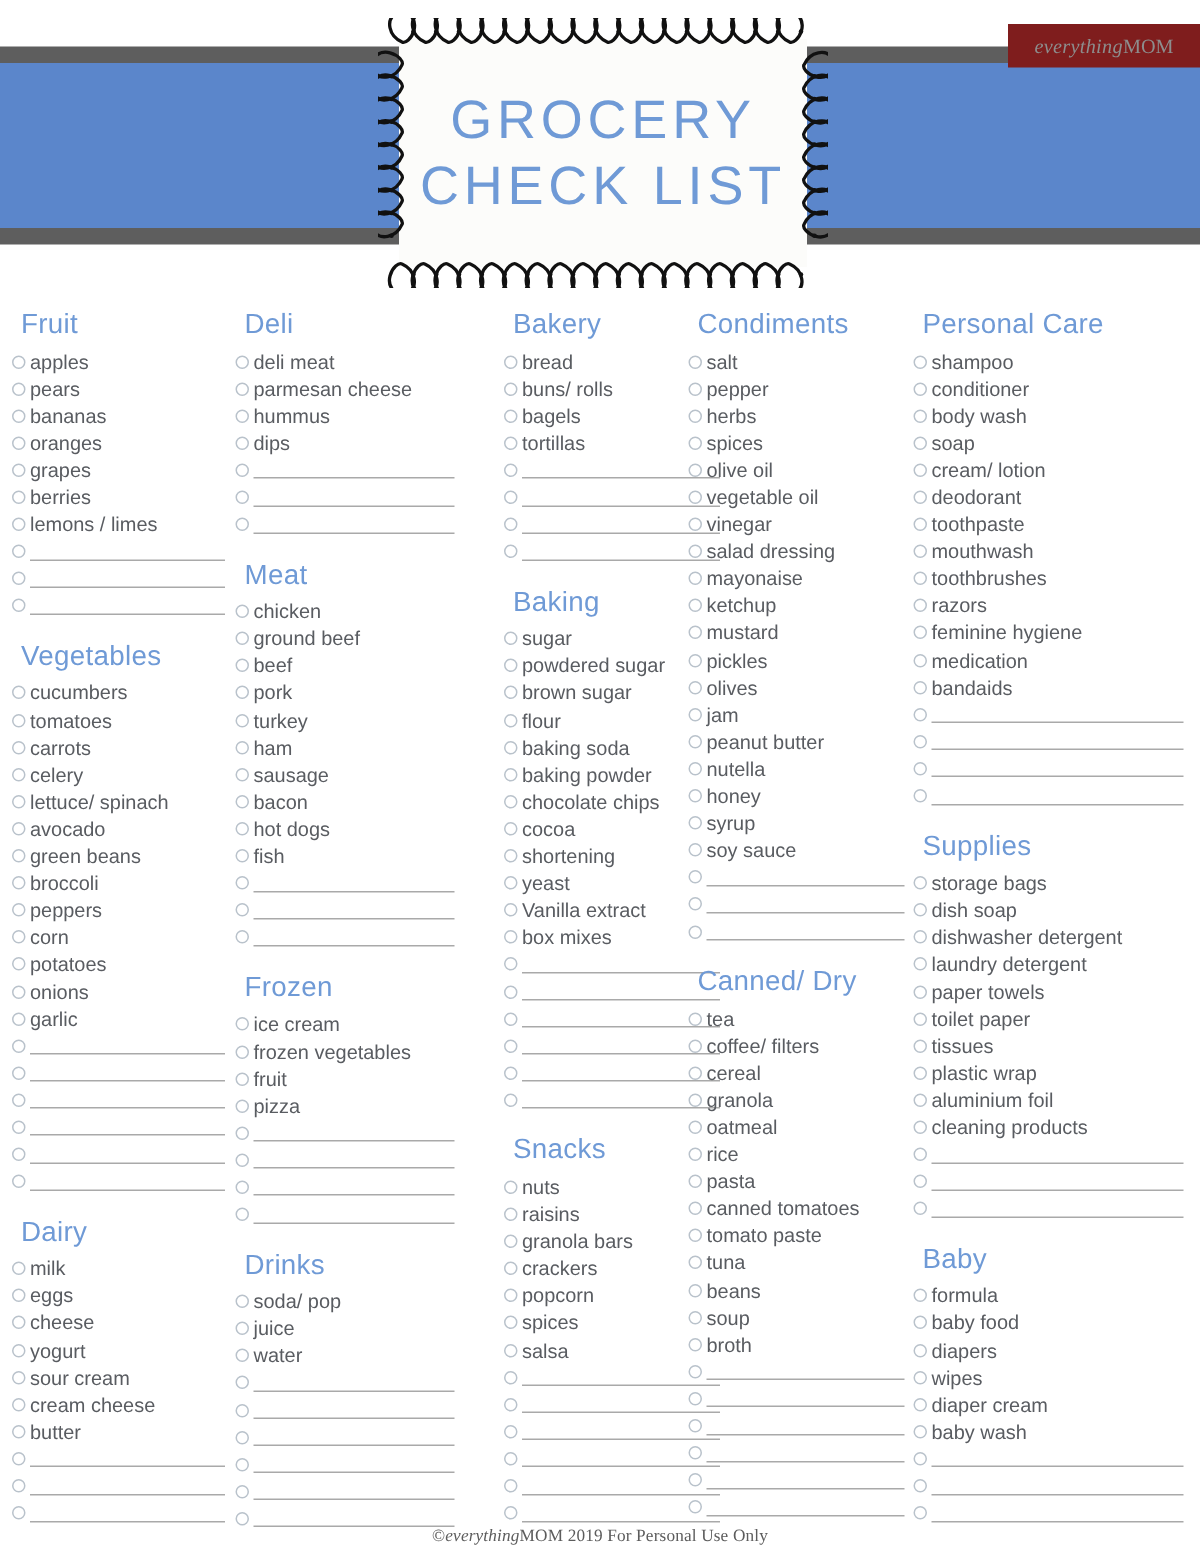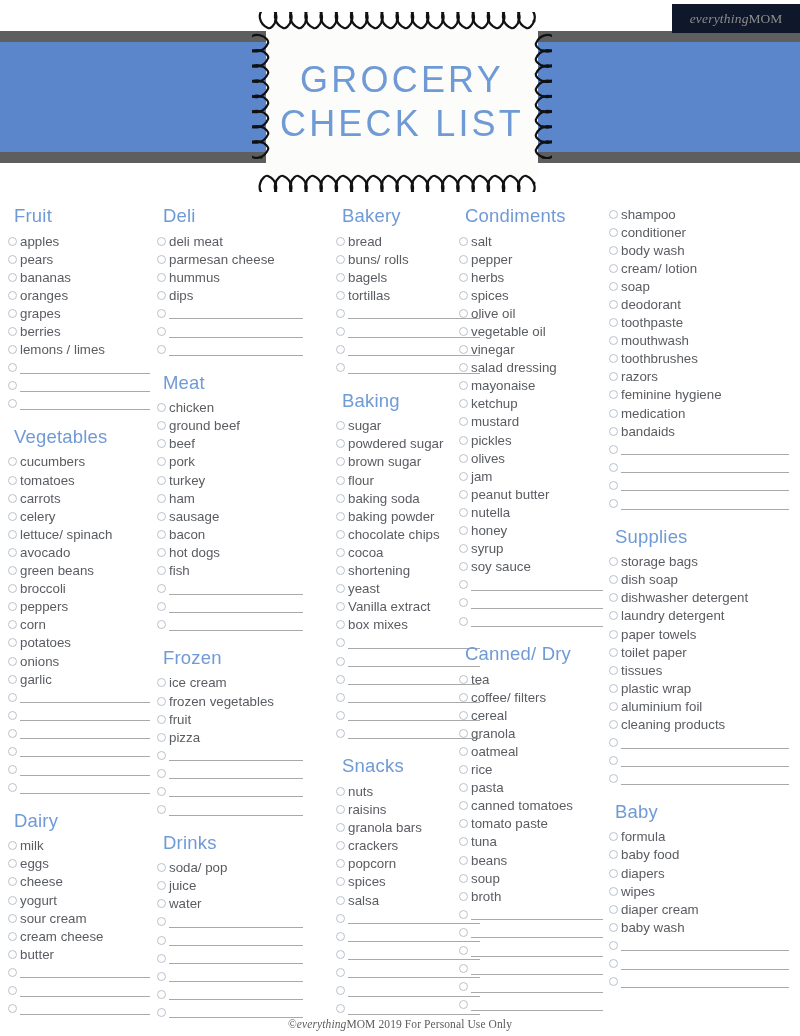--- a/index.html
+++ b/index.html
@@ -17,24 +17,24 @@
 
   
   .header {
     position: absolute;
     left: 0; top: 0;
     width: 800px;
     height: 205px;
   }
   .brand-box {
     position: absolute;
-    right: 0; top: 4px;
+    right: 0; top: 16px;
     width: 128px;
     height: 29px;
-    background: #0f172a;
+    background: #7f1d1d;
     display: flex;
     align-items: center;
     justify-content: center;
   }
   .brand-text {
     font-family: "Liberation Serif", serif;
     font-size: 13.5px;
     color: #8d8d8d;
     letter-spacing: 0.2px;
     white-space: nowrap;
@@ -996,40 +996,41 @@
           </li>
           <li class="item">
             <span class="box"></span>
             <span class="blank-rule"></span>
           </li>
         </ul>
       </div>
     </div>
     <div class="col col-4">
       <div class="cat-block">
+        <div class="cat-title">Personal Care</div>
         <ul class="items">
           <li class="item">
             <span class="box"></span>
             <span class="label">shampoo</span>
           </li>
           <li class="item">
             <span class="box"></span>
             <span class="label">conditioner</span>
           </li>
           <li class="item">
             <span class="box"></span>
             <span class="label">body wash</span>
           </li>
           <li class="item">
             <span class="box"></span>
+            <span class="label">soap</span>
+          </li>
+          <li class="item">
+            <span class="box"></span>
             <span class="label">cream/ lotion</span>
-          </li>
-          <li class="item">
-            <span class="box"></span>
-            <span class="label">soap</span>
           </li>
           <li class="item">
             <span class="box"></span>
             <span class="label">deodorant</span>
           </li>
           <li class="item">
             <span class="box"></span>
             <span class="label">toothpaste</span>
           </li>
           <li class="item">

